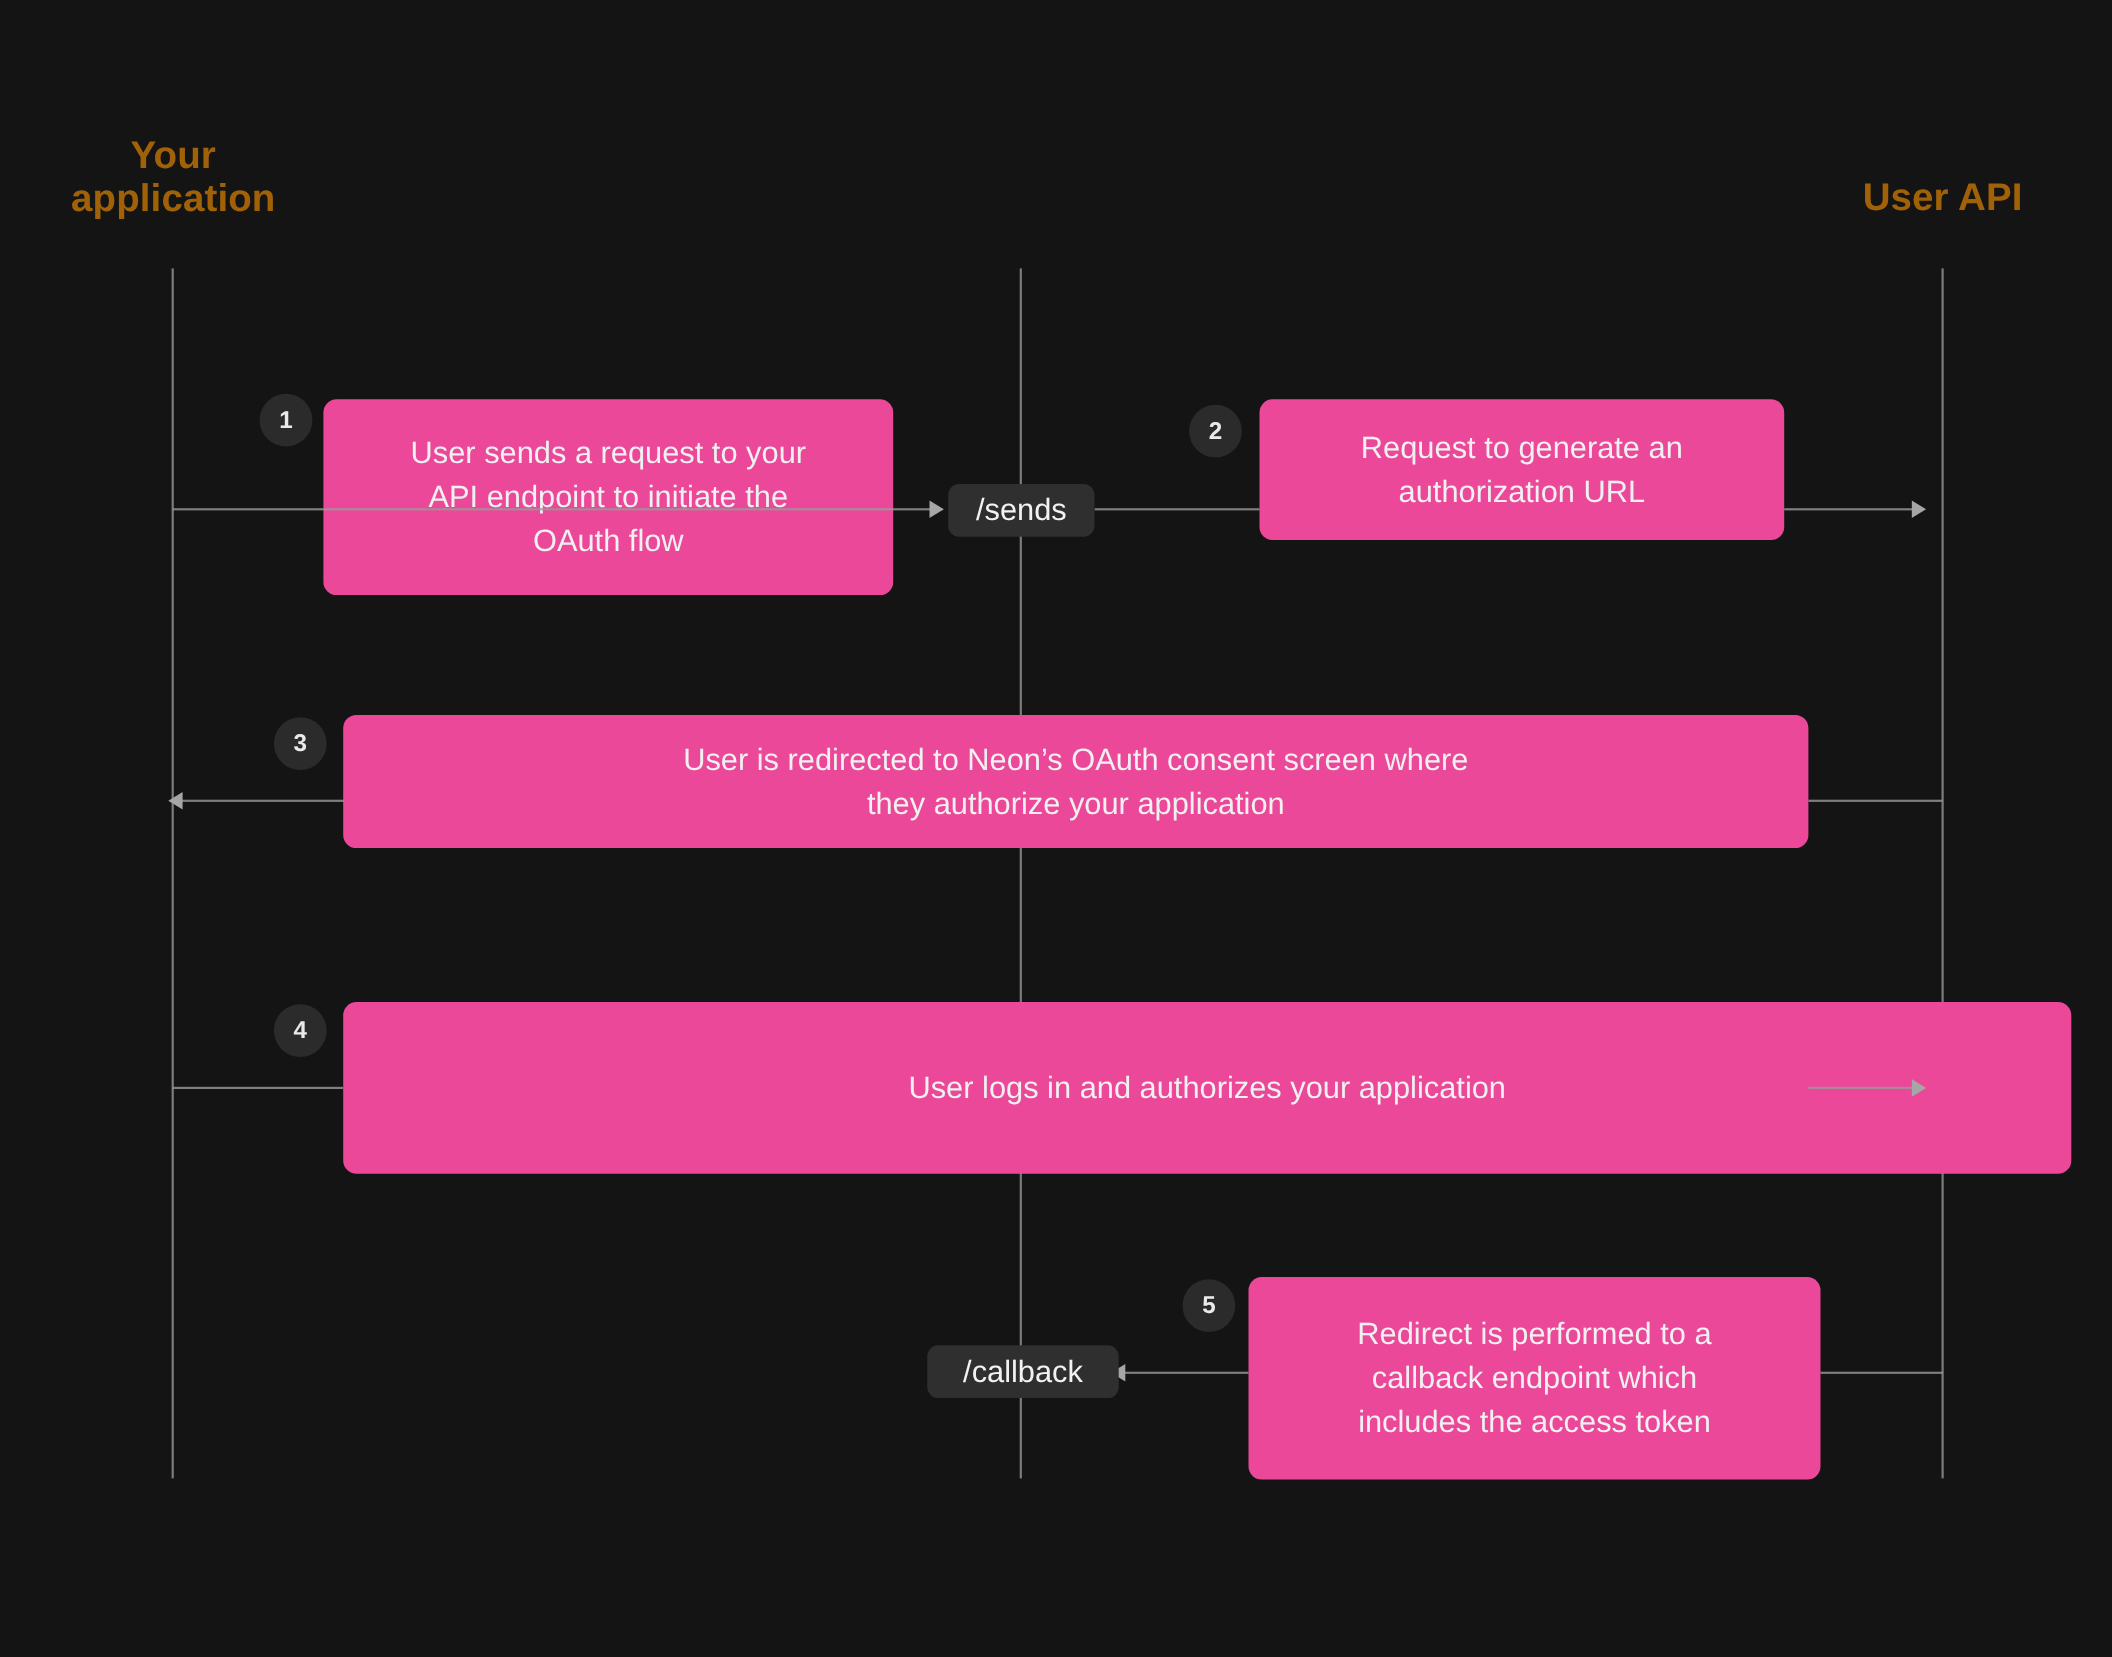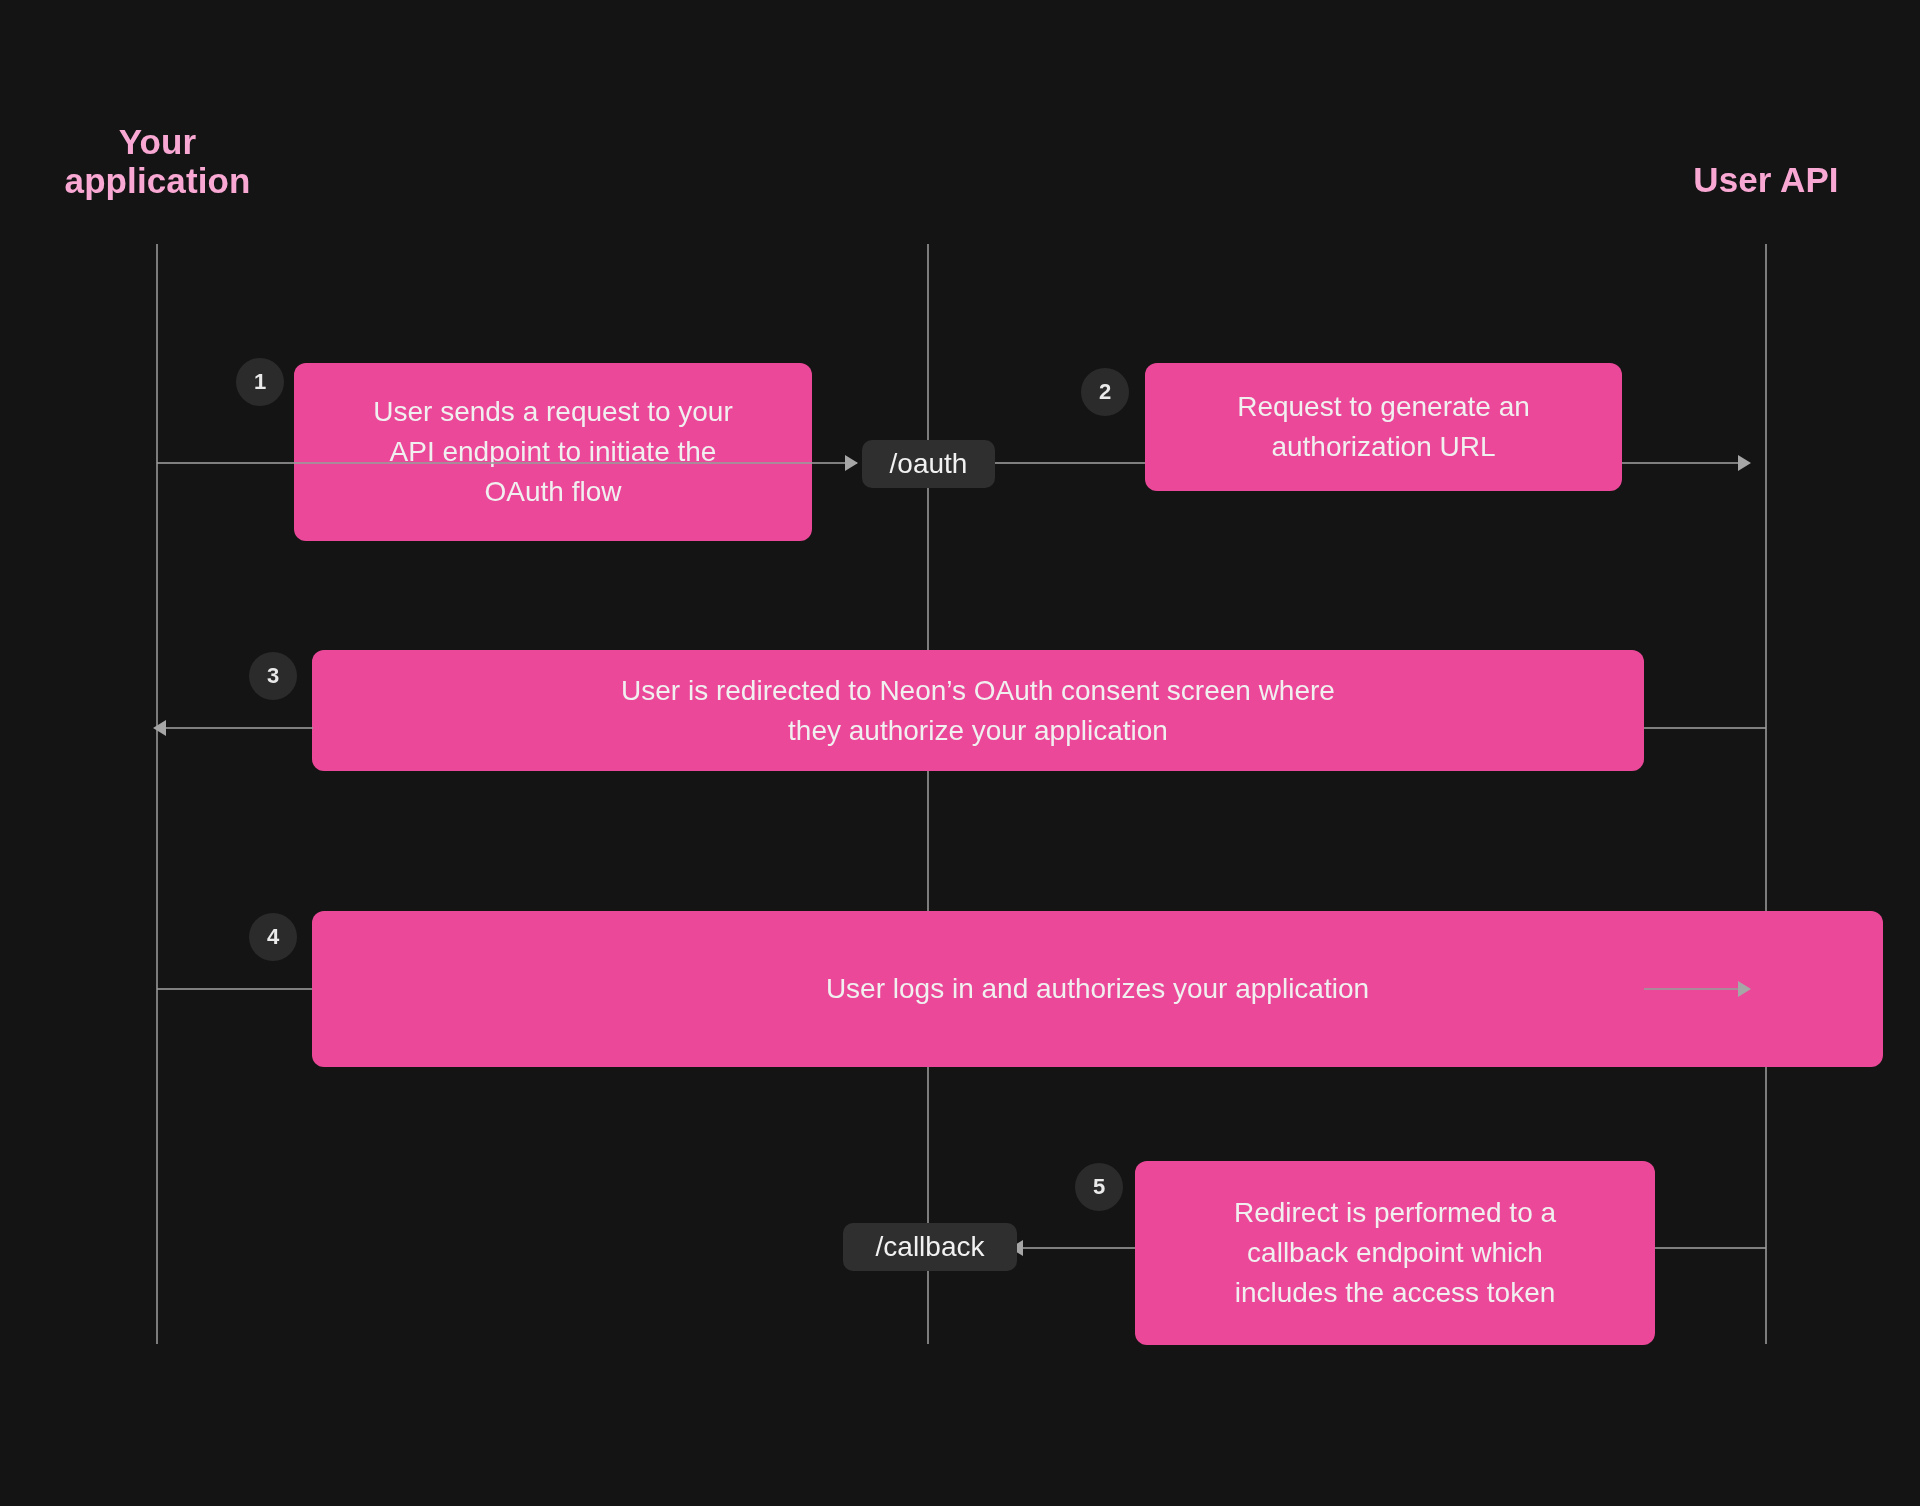--- a/index.html
+++ b/index.html
@@ -14,21 +14,21 @@
 
   
   .lifeline{
     position:absolute;
     width:2px;
     background:#8e8e8e;
     opacity:.85;
   }
   .lane-title{
     position:absolute;
-    color:#f9a8d4;
+    color:#a16207;
     font-weight:700;
     font-size:35px;
     line-height:1.12;
     letter-spacing:.1px;
     text-align:center;
     white-space:pre-line;
   }
 
   
   .msgbox{
@@ -118,21 +118,21 @@
   <div class="arrow-r" style="left:845px;top:455px;"></div>
 
   <div class="badge" style="left:236px;top:358px;">1</div>
 
   <div class="msgbox" style="left:294px;top:363px;width:518px;height:178px;">
     <span class="txt">User sends a request to your
 API endpoint to initiate the
 OAuth flow</span>
   </div>
 
-  <div class="pill" style="left:862px;top:440px;width:133px;height:48px;">/oauth</div>
+  <div class="pill" style="left:862px;top:440px;width:133px;height:48px;">/sends</div>
 
   <div class="conn" style="left:995px;top:462px;width:150px;"></div>
   <div class="conn" style="left:1622px;top:462px;width:125px;"></div>
   <div class="arrow-r" style="left:1738px;top:455px;"></div>
 
   <div class="badge" style="left:1081px;top:368px;">2</div>
 
   <div class="msgbox" style="left:1145px;top:363px;width:477px;height:128px;">
     <span class="txt">Request to generate an
 authorization URL</span>

